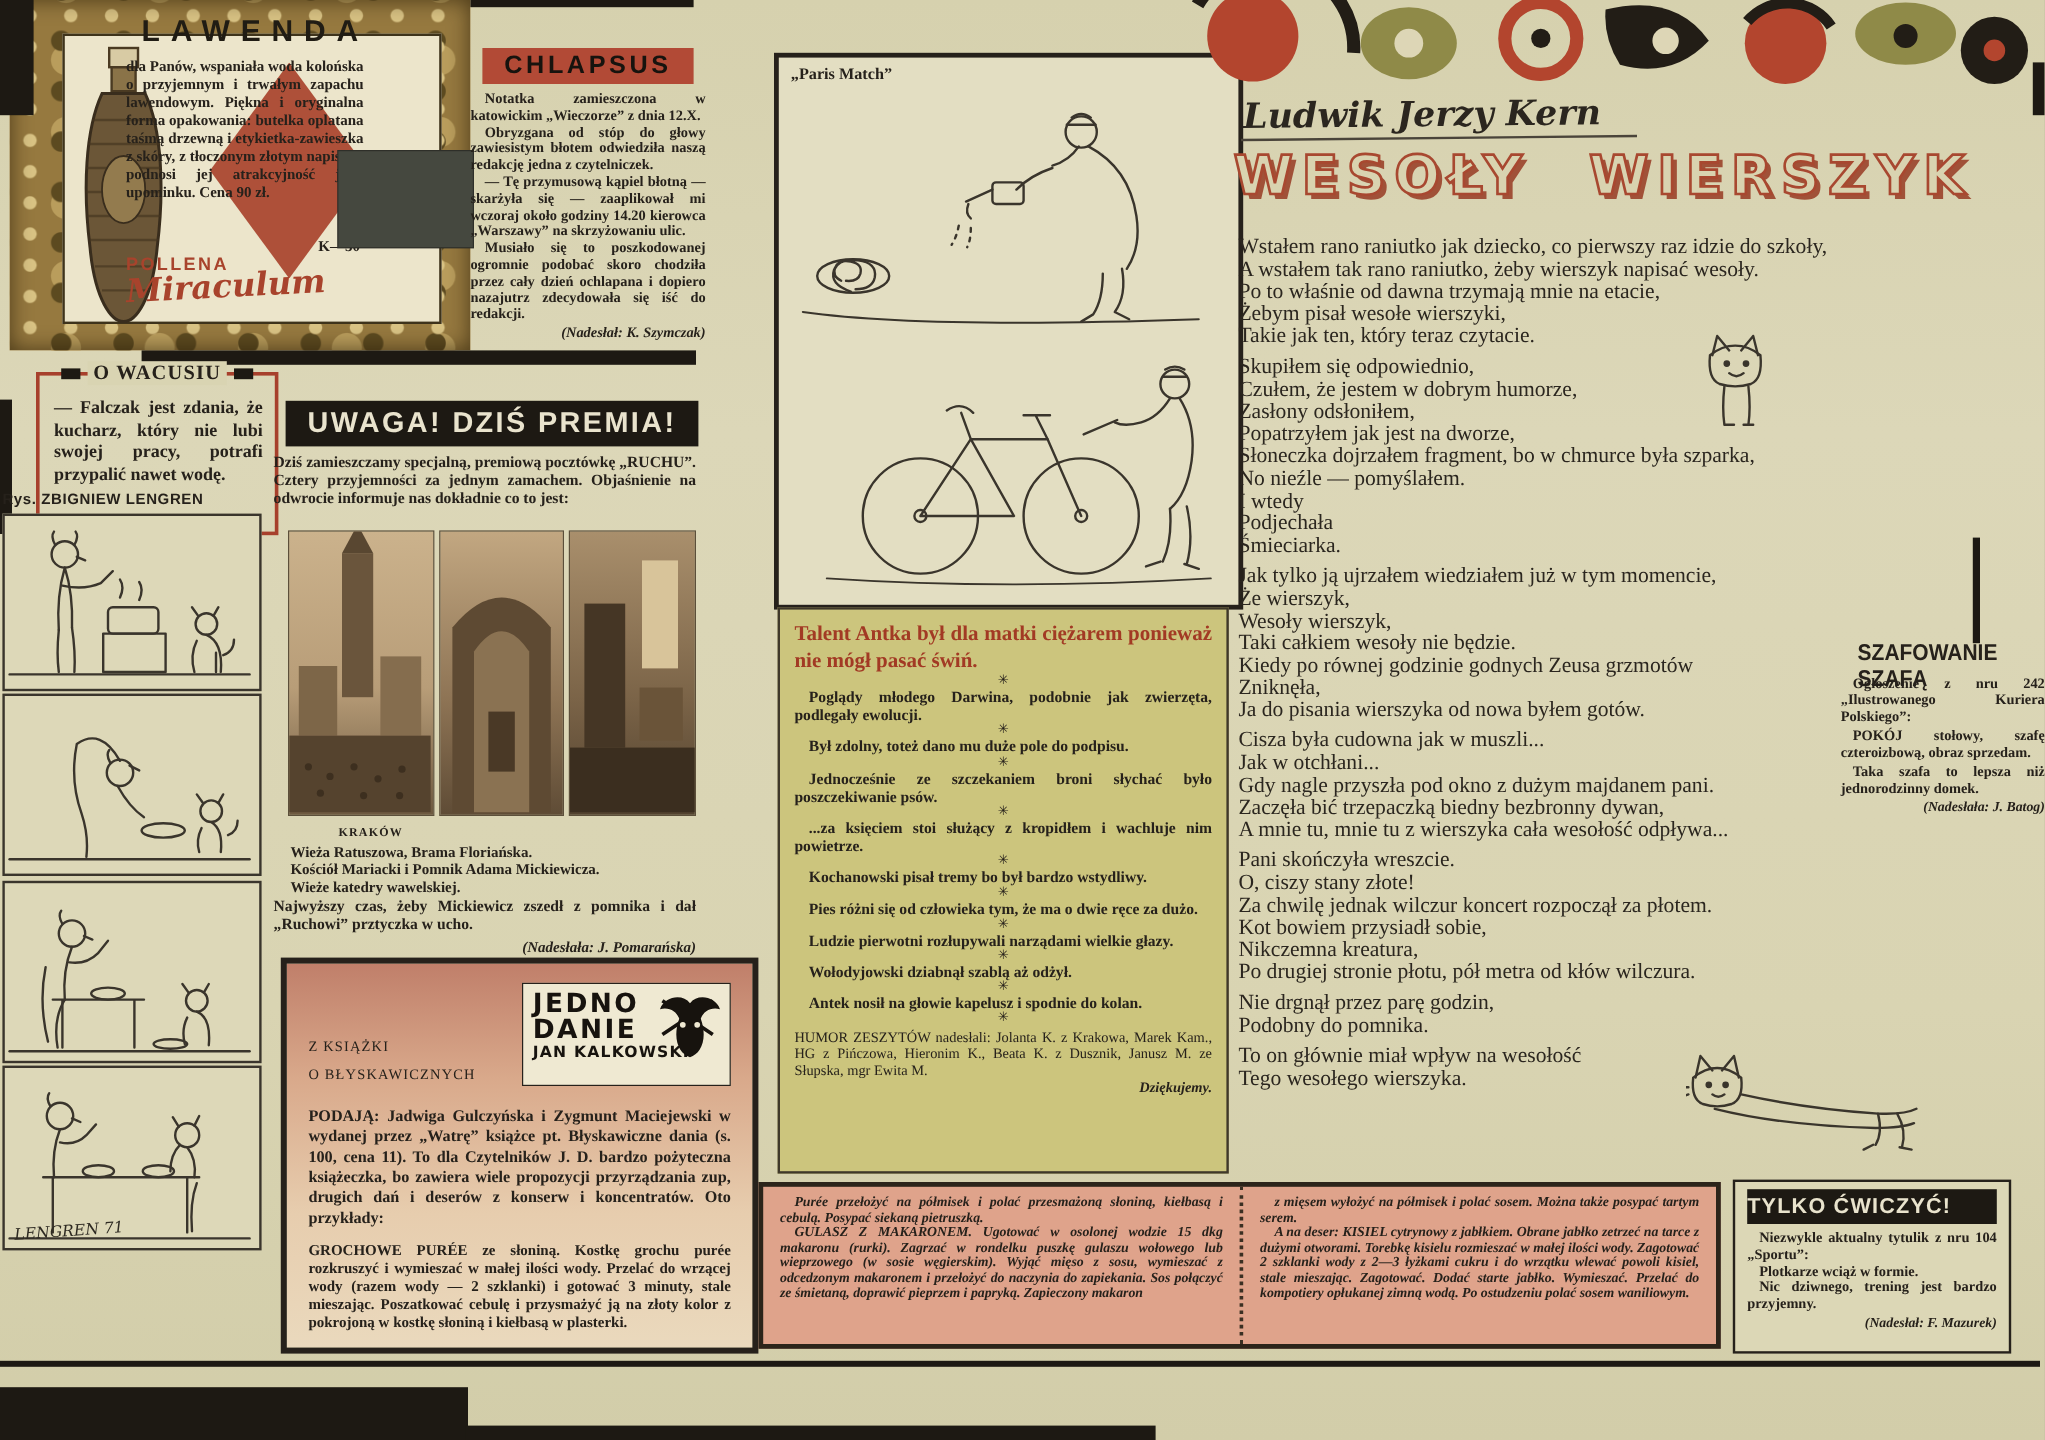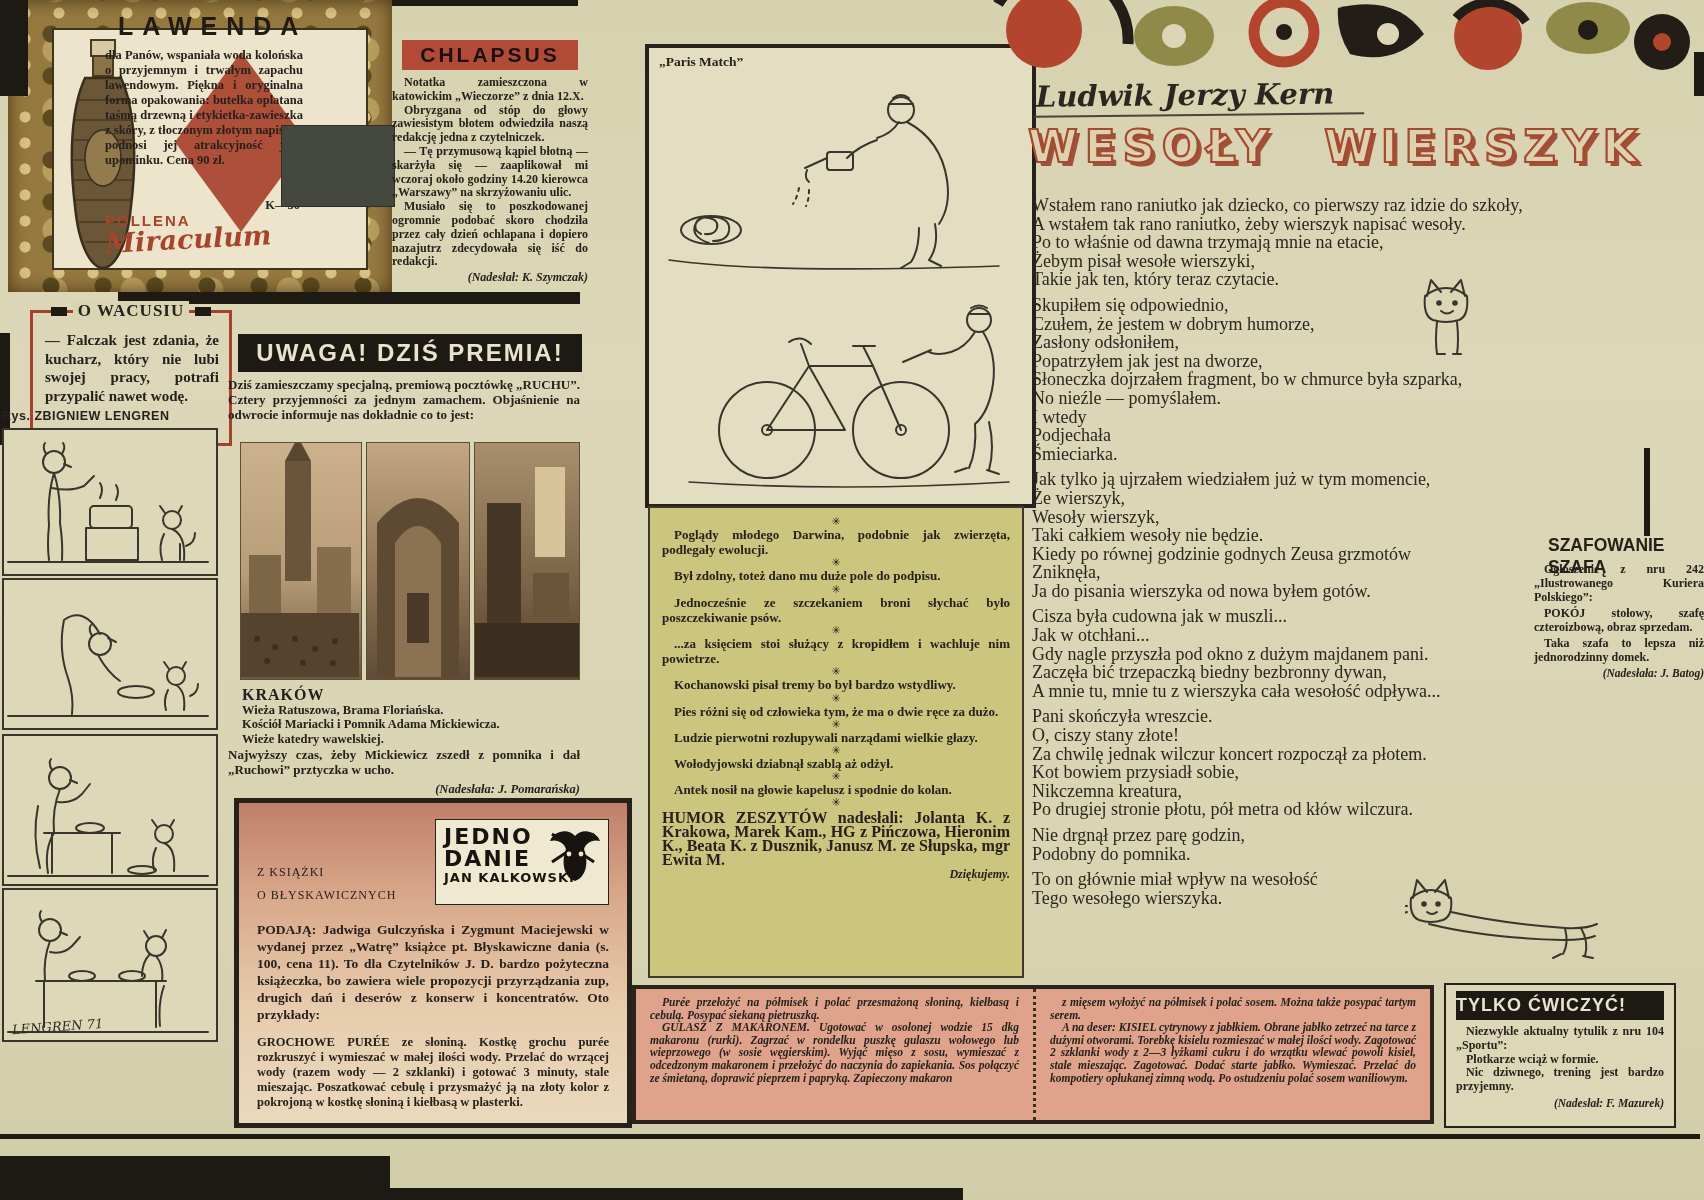--- a/index.html
+++ b/index.html
@@ -61,40 +61,40 @@
   .pm-caption{position:absolute;left:10px;top:6px;font-weight:bold;font-size:13.5px;}
 
   
   .uwaga-banner{left:238px;top:334px;width:344px;height:38px;background:#1d1913;display:flex;align-items:center;justify-content:center;color:#e9e3cd;font-family:"Liberation Sans",sans-serif;font-weight:800;font-size:24px;letter-spacing:2px;}
   .uwaga-body{left:228px;top:378px;width:352px;font-size:13px;line-height:14.8px;}
   .photo{border:1px solid #5c4f3a;}
   .photo1{left:240px;top:442px;width:120px;height:236px;background:linear-gradient(180deg,#cbb28c 0%,#b89d78 55%,#6d5940 100%);}
   .photo2{left:366px;top:442px;width:102px;height:236px;background:linear-gradient(180deg,#c2a781 0%,#8d7354 60%,#5f4c36 100%);}
   .photo3{left:474px;top:442px;width:104px;height:236px;background:linear-gradient(180deg,#a98f6c 0%,#7a6347 60%,#52422f 100%);}
   .caption{left:242px;top:688px;width:340px;font-weight:bold;font-size:12.5px;line-height:14.5px;}
-  .caption .ct{font-size:16px;letter-spacing:1px;}
+  .caption .ct{font-size:10px;letter-spacing:1px;margin-left:40px;}
   .uwaga-comment{left:228px;top:748px;width:352px;font-size:13px;line-height:14.8px;}
   .uwaga-credit{left:340px;top:782px;width:240px;font-size:12.5px;}
 
   
   .ksiazka{left:234px;top:798px;width:388px;height:320px;border:5px solid #26211b;
     background:linear-gradient(180deg,#c07f6a 0%,#d9a98b 30%,#e7cdae 65%,#ead9bd 100%);}
   .ks-title{position:absolute;left:18px;top:58px;font-weight:normal;font-size:12px;line-height:23px;letter-spacing:1px;}
   .ks-logo{position:absolute;left:196px;top:16px;width:172px;height:84px;background:#efe9d2;border:1px solid #26211b;overflow:hidden;}
   .ks-logo .l1,.ks-logo .l2{font-family:"DejaVu Sans",sans-serif;font-weight:900;font-size:22px;letter-spacing:2px;line-height:22px;color:#17130e;}
   .ks-logo .l3{font-family:"DejaVu Sans",sans-serif;font-weight:800;font-size:13px;letter-spacing:1px;color:#17130e;}
   .ks-intro{position:absolute;left:18px;top:118px;width:352px;font-size:13.5px;line-height:17px;font-weight:bold;text-align:justify;}
   .ks-recipe{position:absolute;left:18px;top:232px;width:352px;font-size:12.5px;line-height:15px;font-weight:bold;text-align:justify;}
 
   
   .humor{left:648px;top:506px;width:376px;height:472px;background:#ccc57d;border:2px solid #3f382a;padding:8px 12px;box-sizing:border-box;}
   .humor-title{color:#a23a24;font-weight:bold;font-size:17.5px;line-height:23px;text-align:justify;}
   .sep-row{text-align:center;font-size:11px;line-height:11px;height:11px;color:#26211b;}
   .humor-item{font-weight:bold;font-size:13px;line-height:15.2px;text-align:justify;text-indent:12px;margin:0;}
-  .humor-credits{font-weight:bold;font-size:16px;line-height:14px;text-align:justify;margin-top:3px;}
+  .humor-credits{font-weight:normal;font-size:12px;line-height:14px;text-align:justify;margin-top:3px;}
   .humor-thanks{font-style:italic;font-weight:bold;font-size:12px;text-align:right;}
 
   
   .recipes{left:632px;top:985px;width:802px;height:139px;border:4px solid #2c241a;background:#dfa38b;box-sizing:border-box;display:flex;font-style:italic;}
   .rec-col{width:50%;padding:7px 14px;box-sizing:border-box;font-size:11.5px;line-height:12.6px;font-weight:bold;text-align:justify;}
   .rec-col p{margin:0;text-indent:12px;}
   .rec-col.right{border-left:3px dotted #3a2f22;}
 
   
   .masthead{left:978px;top:0;width:726px;height:76px;}
@@ -337,20 +337,21 @@
         <path d="M31,12 C25,4 10,6 6,17 C14,15 20,19 22,25 C16,42 22,54 31,57 C40,54 46,42 40,25 C42,19 48,15 56,17 C52,6 37,4 31,12 Z" fill="#17130e"></path>
         <circle cx="25" cy="30" r="2.4" fill="#efe9d2"></circle>
           <circle cx="37" cy="30" r="2.4" fill="#efe9d2"></circle>
       </svg>
     </div>
     <div class="ks-intro">PODAJĄ: Jadwiga Gulczyńska i Zygmunt Maciejewski w wydanej przez „Watrę” książce pt. Błyskawiczne dania (s. 100, cena 11). To dla Czytelników J. D. bardzo pożyteczna książeczka, bo zawiera wiele propozycji przyrządzania zup, drugich dań i deserów z konserw i koncentratów. Oto przykłady:</div>
     <div class="ks-recipe">GROCHOWE PURÉE ze słoniną. Kostkę grochu purée rozkruszyć i wymieszać w małej ilości wody. Przelać do wrzącej wody (razem wody — 2 szklanki) i gotować 3 minuty, stale mieszając. Poszatkować cebulę i przysmażyć ją na złoty kolor z pokrojoną w kostkę słoniną i kiełbasą w plasterki.</div>
   </div>
 
   <div class="abs humor">
+    <div class="humor-title">Talent Antka był dla matki ciężarem ponieważ nie mógł pasać świń.</div>
     <div class="sep-row">✳</div>
     <p class="humor-item">Poglądy młodego Darwina, podobnie jak zwierzęta, podlegały ewolucji.</p>
     <div class="sep-row">✳</div>
     <p class="humor-item">Był zdolny, toteż dano mu duże pole do podpisu.</p>
     <div class="sep-row">✳</div>
     <p class="humor-item">Jednocześnie ze szczekaniem broni słychać było poszczekiwanie psów.</p>
     <div class="sep-row">✳</div>
     <p class="humor-item">...za księciem stoi służący z kropidłem i wachluje nim powietrze.</p>
     <div class="sep-row">✳</div>
     <p class="humor-item">Kochanowski pisał tremy bo był bardzo wstydliwy.</p>

